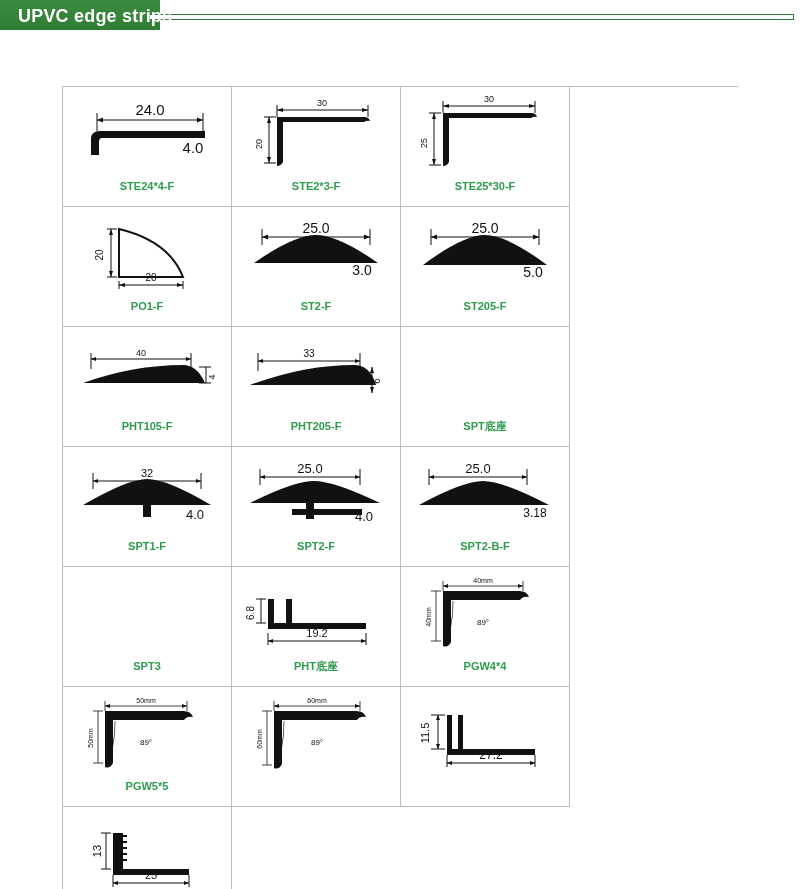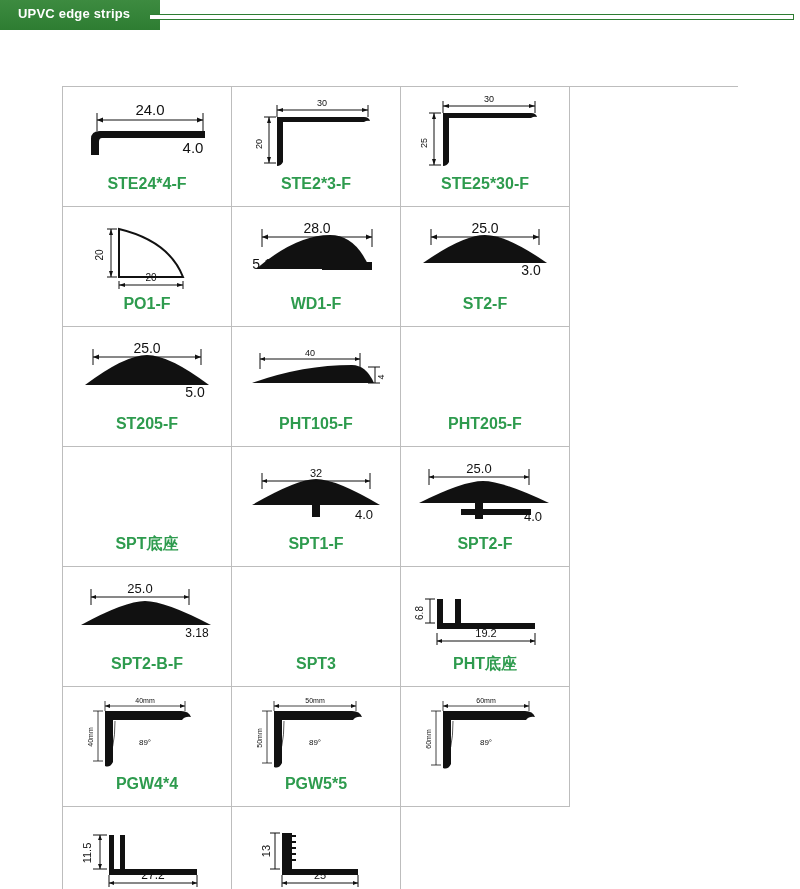--- a/index.html
+++ b/index.html
@@ -26,21 +26,21 @@
     position: absolute;
     left: 0; top: 0;
     width: 160px; height: 30px;
     background: #2e7d32;
     background: linear-gradient(#3d8b40, #2e7d32);
   }
   .header-title {
     position: absolute;
     left: 18px; top: 6px;
     color: #ffffff;
-    font-size: 13px;
+    font-size: 18px;
     font-weight: bold;
     letter-spacing: .2px;
     z-index: 3;
   }
   .header-rule {
     position: absolute;
     left: 150px; top: 14px;
     right: 6px;
     height: 6px;
     border: 1px solid #2e7d32;
@@ -76,21 +76,21 @@
     background: #fff;
   }
   .fig {
     width: 169px;
     height: 88px;
     position: relative;
   }
   .fig svg { display: block; }
   .caption {
     color: #2e9b4e;
-    font-size: 16px;
+    font-size: 11px;
     font-weight: bold;
     text-align: center;
     line-height: 1;
     position: absolute;
     bottom: 14px;
     left: 0; right: 0;
   }
 </style>
 </head>
 <body>
@@ -172,35 +172,20 @@
           <line x1="56" y1="74" x2="56" y2="82" stroke="#111" stroke-width="1"></line>
           <line x1="120" y1="74" x2="120" y2="82" stroke="#111" stroke-width="1"></line>
           <line x1="56" y1="78" x2="120" y2="78" stroke="#111" stroke-width="1"></line>
           <path d="M56 78 l6 -2 v4 z M120 78 l-6 -2 v4 z" fill="#111"></path>
           <text x="88" y="74" font-size="10" text-anchor="middle" fill="#111" font-family="Liberation Sans, sans-serif">20</text>
         </svg>
       </div>
       <div class="caption">PO1-F</div>
     </div>
 
-    <div class="cell">
-      <div class="fig">
-        <svg width="169" height="88" viewBox="0 0 169 88">
-          <path d="M24 62 q40 -34 74 -34 q26 0 40 34 z" fill="#111"></path>
-          <rect x="90" y="55" width="50" height="8" fill="#111"></rect>
-          <line x1="30" y1="22" x2="30" y2="40" stroke="#111" stroke-width="1"></line>
-          <line x1="140" y1="22" x2="140" y2="40" stroke="#111" stroke-width="1"></line>
-          <line x1="30" y1="30" x2="140" y2="30" stroke="#111" stroke-width="1"></line>
-          <path d="M30 30 l6 -2.5 v5 z M140 30 l-6 -2.5 v5 z" fill="#111"></path>
-          <text x="85" y="26" font-size="14" text-anchor="middle" fill="#111" font-family="Liberation Sans, sans-serif">28.0</text>
-          <text x="30" y="62" font-size="14" text-anchor="middle" fill="#111" font-family="Liberation Sans, sans-serif">5.1</text>
-        </svg>
-      </div>
-      <div class="caption">WD1-F</div>
-    </div>
 
     <div class="cell">
       <div class="fig">
         <svg width="169" height="88" viewBox="0 0 169 88">
           <path d="M22 56 q40 -28 62 -28 q22 0 62 28 z" fill="#111"></path>
           <line x1="30" y1="22" x2="30" y2="38" stroke="#111" stroke-width="1"></line>
           <line x1="138" y1="22" x2="138" y2="38" stroke="#111" stroke-width="1"></line>
           <line x1="30" y1="30" x2="138" y2="30" stroke="#111" stroke-width="1"></line>
           <path d="M30 30 l6 -2.5 v5 z M138 30 l-6 -2.5 v5 z" fill="#111"></path>
           <text x="84" y="26" font-size="14" text-anchor="middle" fill="#111" font-family="Liberation Sans, sans-serif">25.0</text>
@@ -237,20 +222,33 @@
           <line x1="136" y1="40" x2="148" y2="40" stroke="#111" stroke-width="1"></line>
           <line x1="136" y1="56" x2="148" y2="56" stroke="#111" stroke-width="1"></line>
           <line x1="143" y1="40" x2="143" y2="56" stroke="#111" stroke-width="1"></line>
           <text x="152" y="50" font-size="9" text-anchor="middle" fill="#111" font-family="Liberation Sans, sans-serif" transform="rotate(-90 152 50)">4</text>
         </svg>
       </div>
       <div class="caption">PHT105-F</div>
     </div>
 
     <div class="cell">
+      <div class="fig">
+        <svg width="169" height="88" viewBox="0 0 169 88">
+          <path d="M18 58 q54 -20 104 -20 q16 0 22 20 z" fill="#111"></path>
+          <line x1="26" y1="26" x2="26" y2="44" stroke="#111" stroke-width="1"></line>
+          <line x1="128" y1="26" x2="128" y2="44" stroke="#111" stroke-width="1"></line>
+          <line x1="26" y1="34" x2="128" y2="34" stroke="#111" stroke-width="1"></line>
+          <path d="M26 34 l5 -2 v4 z M128 34 l-5 -2 v4 z" fill="#111"></path>
+          <text x="77" y="30" font-size="10" text-anchor="middle" fill="#111" font-family="Liberation Sans, sans-serif">33</text>
+          <line x1="140" y1="40" x2="140" y2="66" stroke="#111" stroke-width="1"></line>
+          <path d="M140 40 l-2 6 h4 z M140 66 l-2 -6 h4 z" fill="#111"></path>
+          <text x="148" y="54" font-size="10" text-anchor="middle" fill="#111" font-family="Liberation Sans, sans-serif" transform="rotate(-90 148 54)">6</text>
+        </svg>
+      </div>
       <div class="caption">PHT205-F</div>
     </div>
 
 
     <div class="cell">
       <div class="caption">SPT底座</div>
     </div>
 
     <div class="cell">
       <div class="fig">

